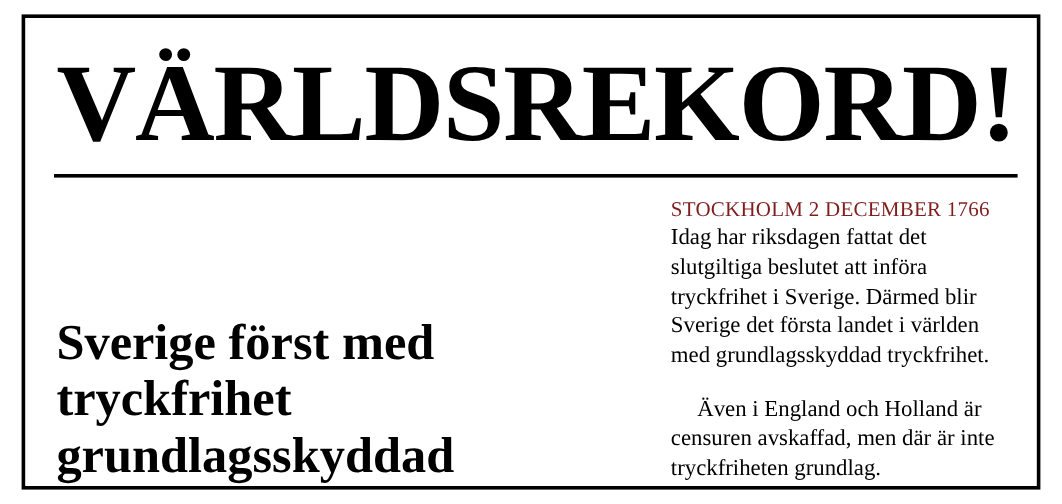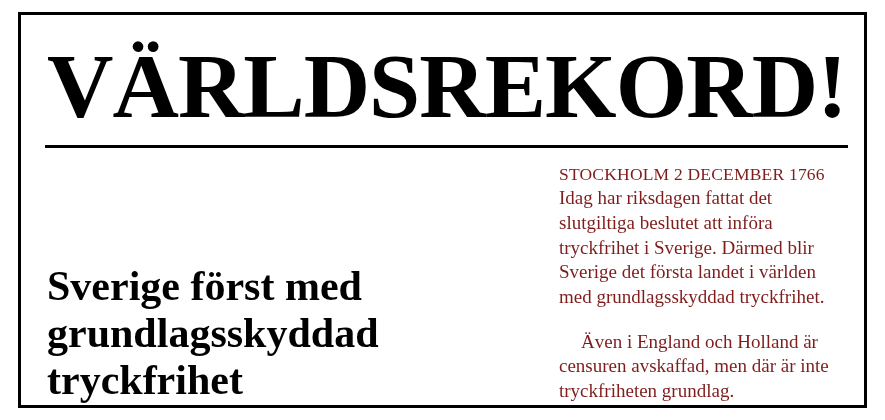--- a/index.html
+++ b/index.html
@@ -88,21 +88,21 @@
     font-size: 17.5px;
     letter-spacing: 0.2px;
     color: #7f1d1d;
     margin: 0 0 1px 0;
     white-space: nowrap;
   }
   .body-par {
     font-family: "Liberation Serif", serif;
     font-size: 19px;
     line-height: 1.30;
-    color: #7f1d1d;
+    color: #000000;
     margin: 0;
     text-align: left;
   }
   .body-par.indent {
     text-indent: 22px;
     margin-top: 20px;
   }
 </style>
 </head>
 <body>
@@ -113,22 +113,22 @@
 
       <div class="headline">VÄRLDSREKORD!</div>
 
       <div class="rule"></div>
 
       <div class="columns">
 
         <div class="col-left">
           <div class="subhead">
             <span class="ln">Sverige först med</span>
+            <span class="ln">tryckfrihet</span>
             <span class="ln">grundlagsskyddad</span>
-            <span class="ln">tryckfrihet</span>
           </div>
         </div>
 
         <div class="col-right">
           <p class="dateline">STOCKHOLM 2 DECEMBER 1766</p>
           <p class="body-par">Idag har riksdagen fattat det slutgiltiga beslutet att införa tryckfrihet i Sverige. Därmed blir Sverige det första landet i världen med grundlagsskyddad tryckfrihet.</p>
           <p class="body-par indent">Även i England och Holland är censuren avskaffad, men där är inte tryckfriheten grundlag.</p>
         </div>
 
       </div>

